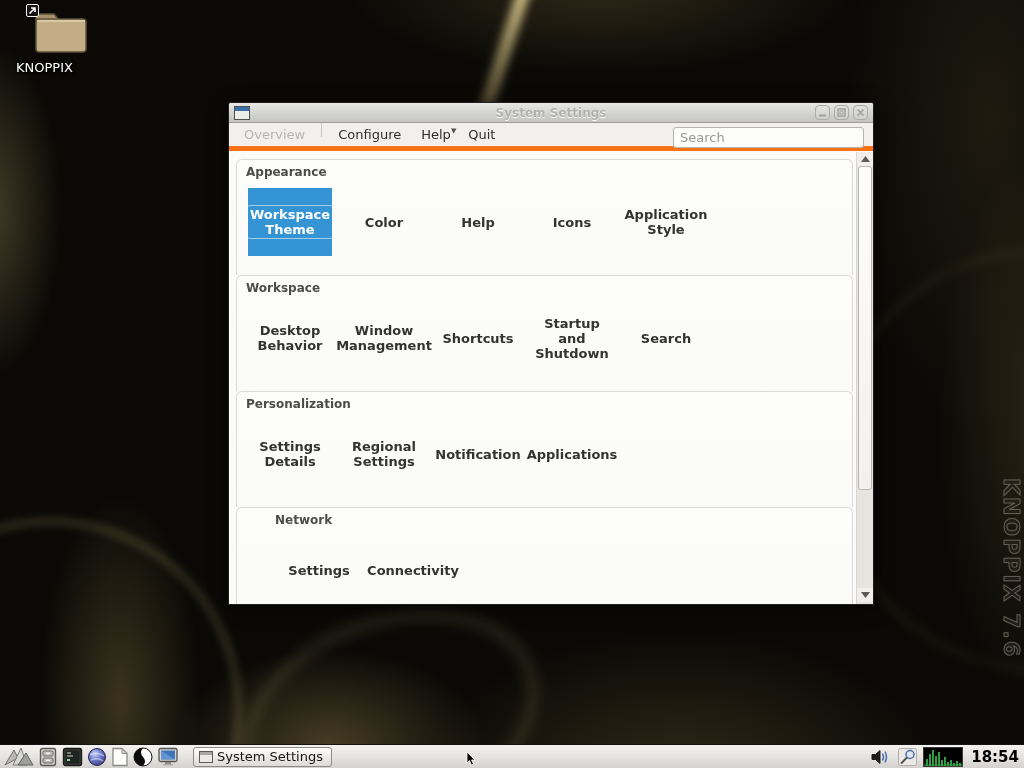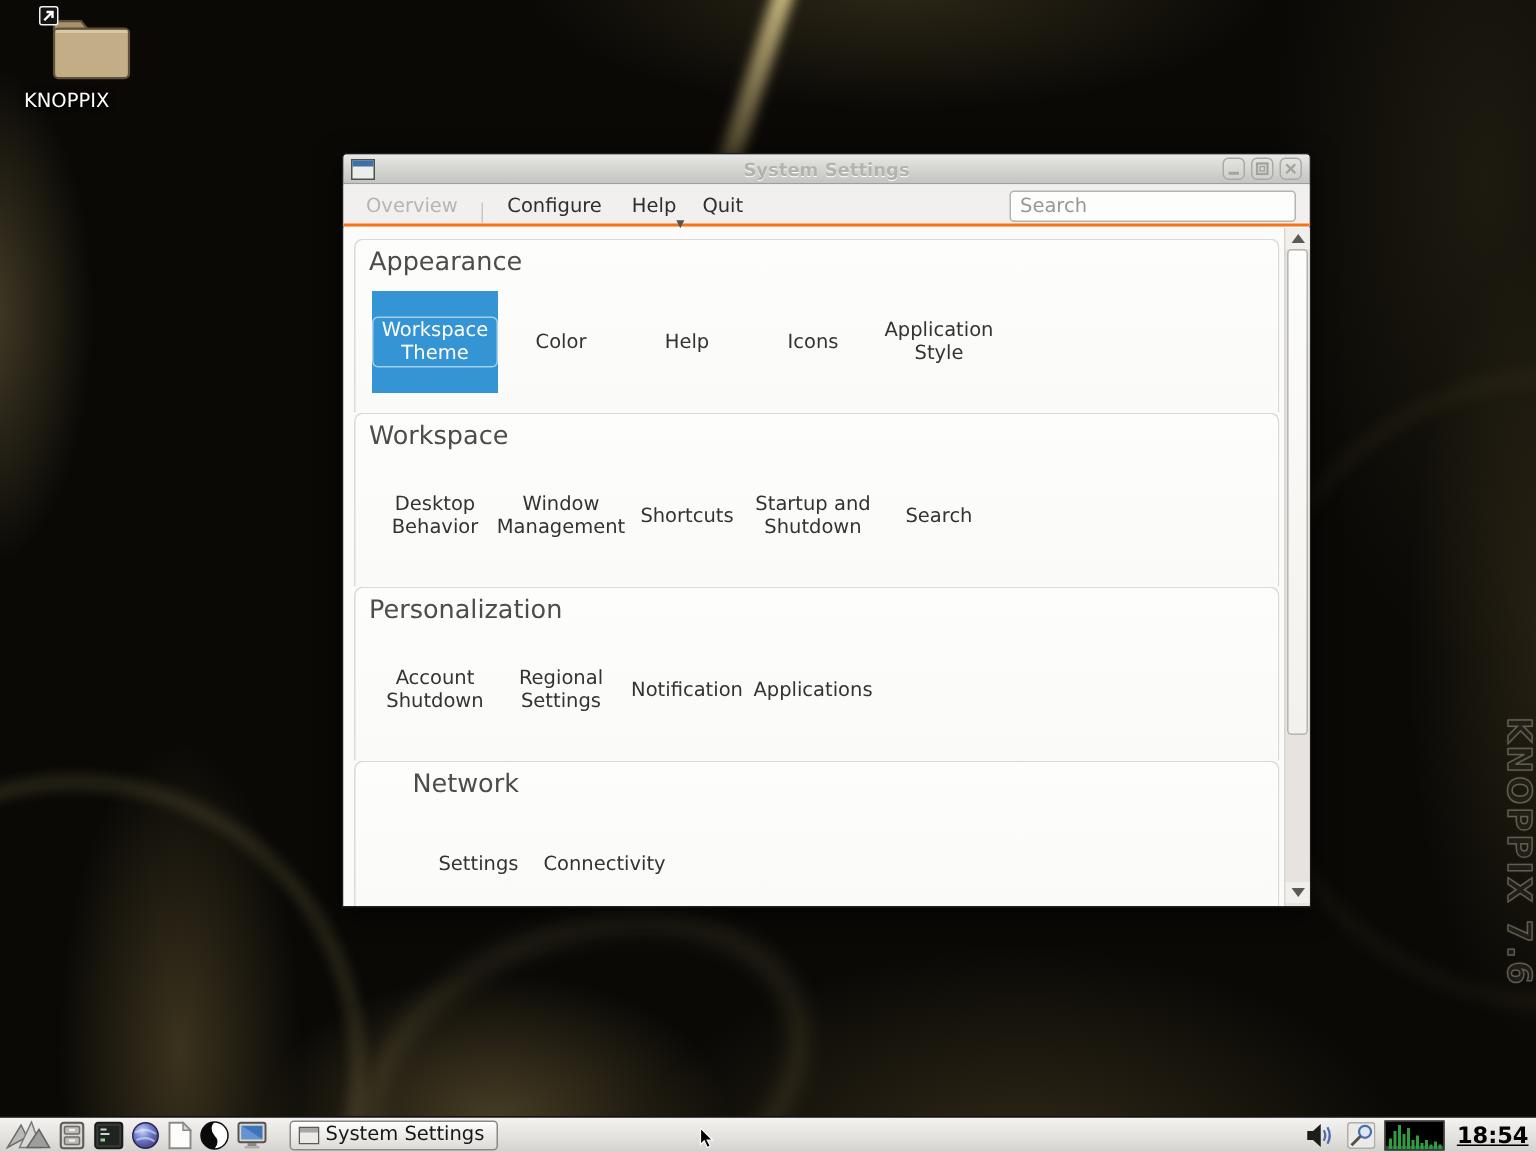--- a/index.html
+++ b/index.html
@@ -52,38 +52,38 @@
   #titlebar { position:relative; height:20px; border-radius:2px 2px 0 0;
     background:linear-gradient(180deg,#e8e8e6 0%,#d3d3d0 55%,#c4c4c0 100%);
     border-bottom:1px solid #9e9e9a; display:flex; align-items:center; }
   #titlebar-icon { margin-left:5px; width:16px; height:14px; }
   #window-title { position:absolute; left:0; right:0; text-align:center; font-size:12px; font-weight:bold;
     color:#b2b2ae; text-shadow:0 1px 0 rgba(255,255,255,0.95); }
   #win-controls { margin-left:auto; display:flex; gap:4px; padding-right:5px; position:relative; }
   .win-btn { width:15px; height:15px; border:1.5px solid #aaaaa6; border-radius:4px;
     background:linear-gradient(180deg,#e2e2e0,#cfcfcb); display:flex; align-items:center; justify-content:center; }
 
-  #menubar { height:28px; background:#f1f0ee; border-bottom:2px solid #f97316;
-    display:flex; align-items:flex-end; font-size:13px; color:#2e2e2c; position:relative; }
+  #menubar { height:28px; background:#f1f0ee; border-bottom:5px solid #f97316;
+    display:flex; align-items:flex-start; font-size:13px; color:#2e2e2c; position:relative; }
   .menu-item { padding:4px 10px; cursor:default; }
   .menu-item.disabled { color:#b6b6b1; }
   #menubar-sep { width:1px; height:14px; background:#c9c7c3; margin:0 6px; }
   #help-arrow { font-size:7px; color:#55534f; position:relative; top:4px; left:-2px; }
   #search-input { position:absolute; right:9px; top:4px; width:191px; height:21px;
     border:1px solid #b6b4b0; border-radius:3px; background:#fdfdfc; font-size:13px;
     padding:0 6px; color:#333; font-family:inherit; }
   #search-input::placeholder { color:#9a9894; }
 
   #content { position:absolute; top:49px; bottom:0; left:0; right:0; background:#fbfbfa; overflow:hidden; }
   #sections { position:absolute; top:7px; left:7px; right:20px; bottom:0; }
   .section { border:1px solid #dbd9d4; border-bottom:none; border-radius:6px 6px 0 0;
     height:116px; overflow:hidden; background:linear-gradient(180deg,#fdfdfc,#fafaf8); }
   .section:last-child { height:100px;padding-left:29px; }
-  .section-title { padding:5px 0 0 9px; font-size:17px; font-weight:normal; color:#4c4c4a; }
-  .tiles { display:flex; padding-left:11px; margin-top:9px; }
+  .section-title { padding:5px 0 0 9px; font-size:12px; font-weight:bold; color:#4c4c4a; }
+  .tiles { display:flex; gap:10px; padding-left:11px; margin-top:9px;font-weight:bold; }
   .tile { width:84px; height:68px; display:flex; align-items:center; justify-content:center;
     text-align:center; font-size:13px; line-height:15px; color:#333; }
   .tile.selected { background:#3594d3; color:#fff; }
   .tile.selected .tile-label { border:1px solid rgba(255,255,255,0.55); border-radius:4px; padding:1px 3px; }
 
   
   #scrollbar { position:absolute; top:49px; bottom:0; right:0; width:17px;
     background:#e7e4df; border-left:1px solid #d8d6d2; }
   .sb-arrow { position:absolute; left:0; right:0; height:14px; display:flex;
     align-items:center; justify-content:center; background:#f1efec; }
@@ -95,21 +95,21 @@
   
   #taskbar { position:absolute; left:0; bottom:0; width:1024px; height:24px;
     background:linear-gradient(180deg,#f5f3f1 0%,#e3e1dd 60%,#d4d2ce 100%);
     border-top:1px solid #141414; display:flex; align-items:center; }
   .launcher { height:22px; display:flex; align-items:center; justify-content:center; padding:0 2px; }
   #task-button { margin-left:12px; height:20px; padding:0 8px 0 5px; display:flex; align-items:center; gap:4px;
     border:1px solid #8c8a86; border-radius:3px; font-size:13px; color:#161616;
     background:linear-gradient(180deg,#fdfdfc,#dddbd7); box-shadow:inset 0 1px 0 #fff; }
   #tray { margin-left:auto; display:flex; align-items:center; gap:4px; padding-right:5px; }
   #sysmon { width:40px; height:20px; background:#000; border:1px solid #3a3a3a; }
-  #clock { font-size:15px; font-weight:bold; color:#000; margin-left:4px;text-decoration:underline; }
+  #clock { font-size:15px; font-weight:bold; color:#000; margin-left:4px; }
 
   #cursor { position:absolute; left:466px; top:752px; }
 </style>
 </head>
 <body>
 
 <div id="desktop">
   <div class="streak" id="streak1"></div>
   <div class="streak" id="streak2"></div>
   <div class="streak" id="streak3"></div>
@@ -215,21 +215,21 @@
           <div class="tile">
               <span class="tile-label">Search</span>
             </div>
         </div>
       </div>
 
       <div class="section">
         <div class="section-title">Personalization</div>
         <div class="tiles">
           <div class="tile">
-              <span class="tile-label">Account Shutdown</span>
+              <span class="tile-label">Settings Details</span>
             </div>
           <div class="tile">
               <span class="tile-label">Regional Settings</span>
             </div>
           <div class="tile">
               <span class="tile-label">Notification</span>
             </div>
           <div class="tile">
               <span class="tile-label">Applications</span>
             </div>

